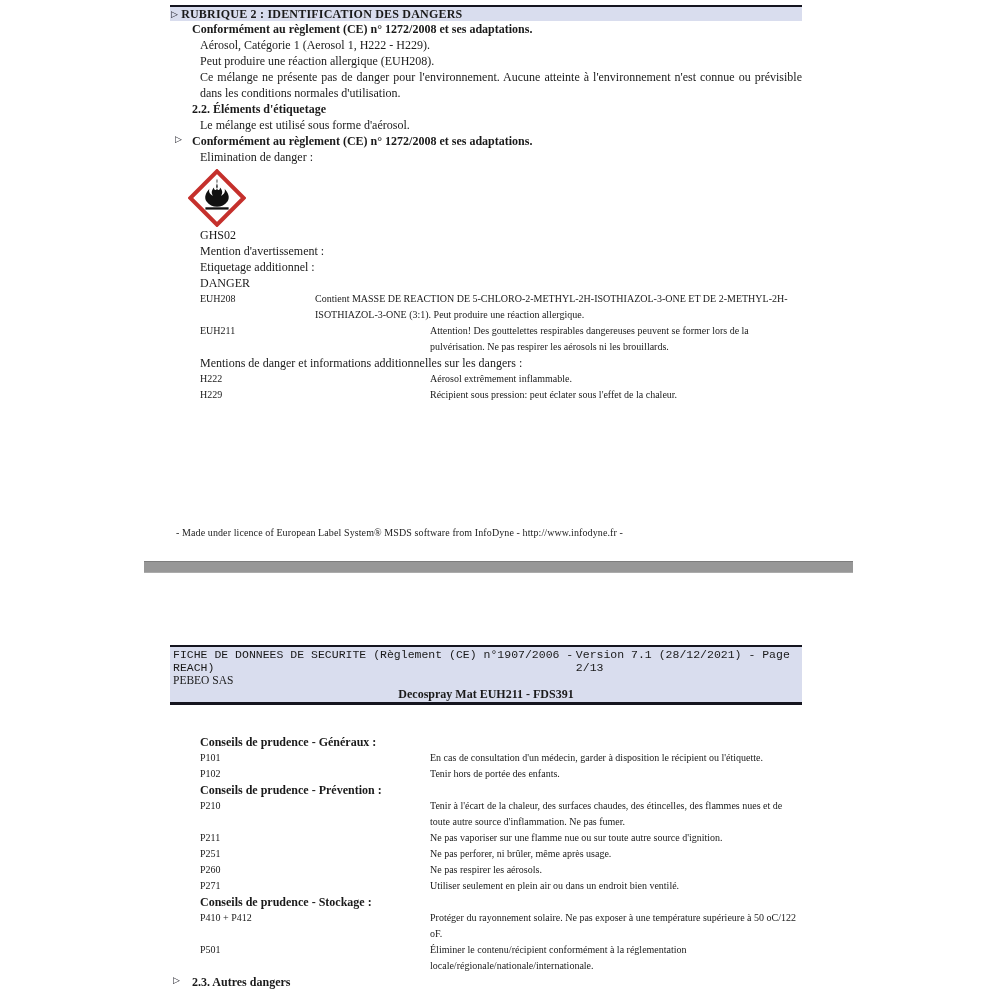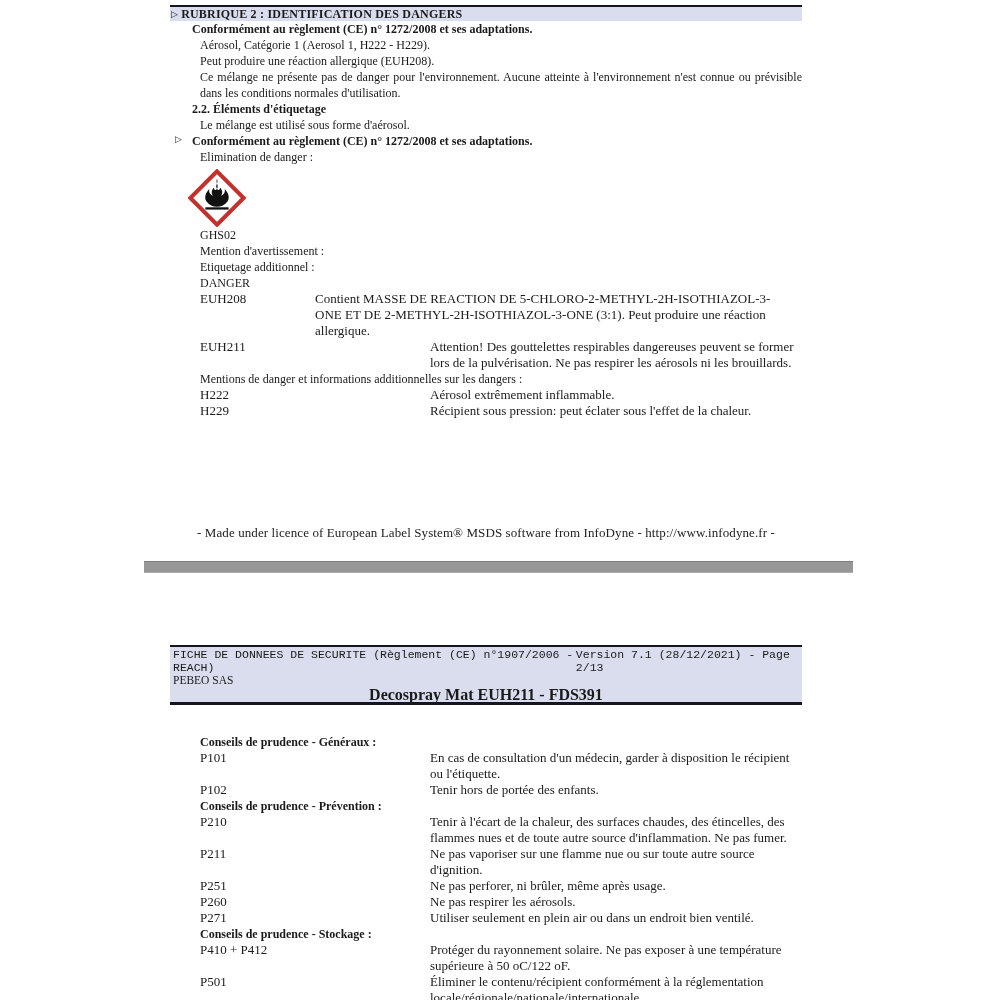--- a/index.html
+++ b/index.html
@@ -16,35 +16,35 @@
   }
   .tri{font-size:9px;line-height:1;color:#15151f;}
   .h-bold{font-weight:bold;padding-left:22px;}
   .h-num{font-weight:bold;padding-left:22px;margin-top:4px;}
   .body-line{padding-left:30px;}
   .para{padding-left:30px;text-align:justify;}
   .conf2{font-weight:bold;padding-left:22px;position:relative;}
   .conf2 .tri{position:absolute;left:5px;top:2px;}
   .picto{margin:4px 0 0 18px;width:58px;height:58px;}
   .picto svg{display:block;width:100%;height:100%;}
-  .stmt-row{display:flex;padding-left:30px;font-size:13px;}
+  .stmt-row{display:flex;padding-left:30px;font-size:10px;}
   .stmt-code{width:230px;flex-shrink:0;}
   .stmt-code.narrow{width:115px;}
   .stmt-text{flex:1;padding-right:6px;}
-  .footer1{position:absolute;top:523px;left:0;width:632px;text-align:center;
-    font-size:13px;line-height:10px;color:#222;letter-spacing:.1px;}
+  .footer1{position:absolute;top:523px;left:6px;width:632px;text-align:left;
+    font-size:10px;line-height:10px;color:#222;letter-spacing:.1px;}
   .pagebreak{position:absolute;top:561px;left:144px;width:709px;height:10px;
     background:#979797;border-top:1px solid #7d7d7d;border-bottom:1px solid #ababab;}
   .page2{position:absolute;top:645px;left:170px;width:632px;font-size:12px;line-height:16px;}
   .band2{
     background:#d9ddee;border-top:2px solid #15151f;border-bottom:3px solid #15151f;
     padding:1px 3px 0 3px;font-size:11.5px;line-height:13px;
   }
   .band2-row1{display:flex;justify-content:space-between;font-family:Liberation Mono, monospace;}
-  .band2-product{text-align:center;font-weight:bold;font-size:16px;padding:1px 0 1px 0;}
+  .band2-product{text-align:center;font-weight:bold;font-size:12px;padding:1px 0 1px 0;}
   .p2-content{margin-top:29px;}
   .group-label{padding-left:30px;font-weight:bold;}
   .next-sec{font-weight:bold;position:relative;padding-left:22px;margin-top:0;}
   .next-sec .tri{position:absolute;left:3px;top:2px;}
 </style>
 </head>
 <body>
 
 <div class="page1">
 

